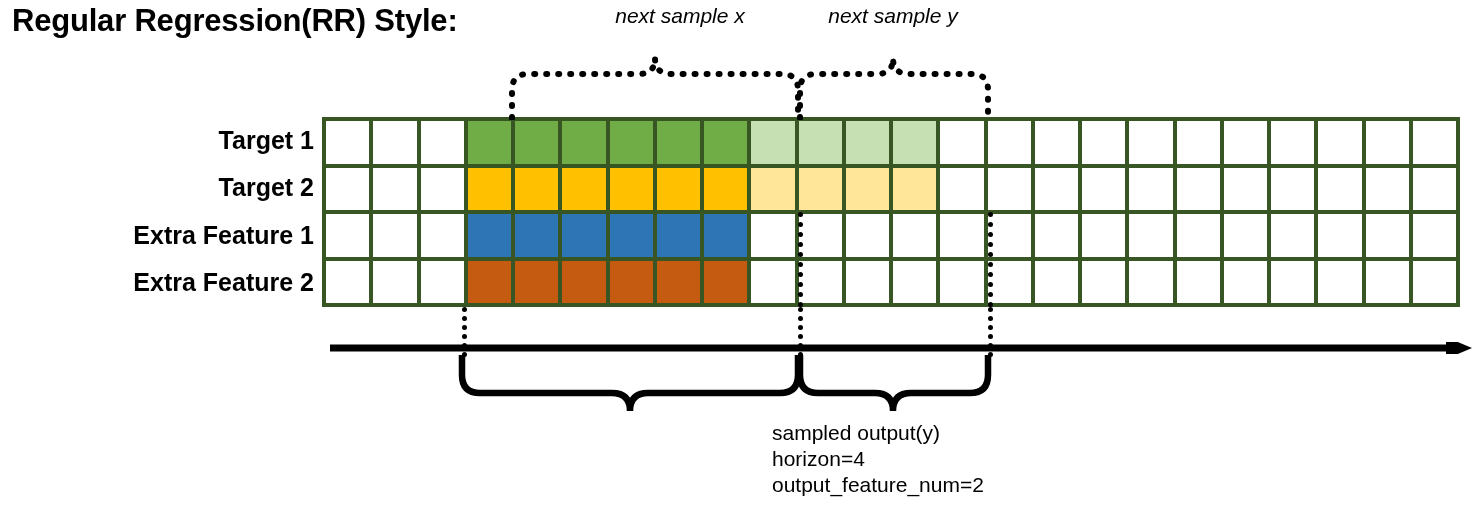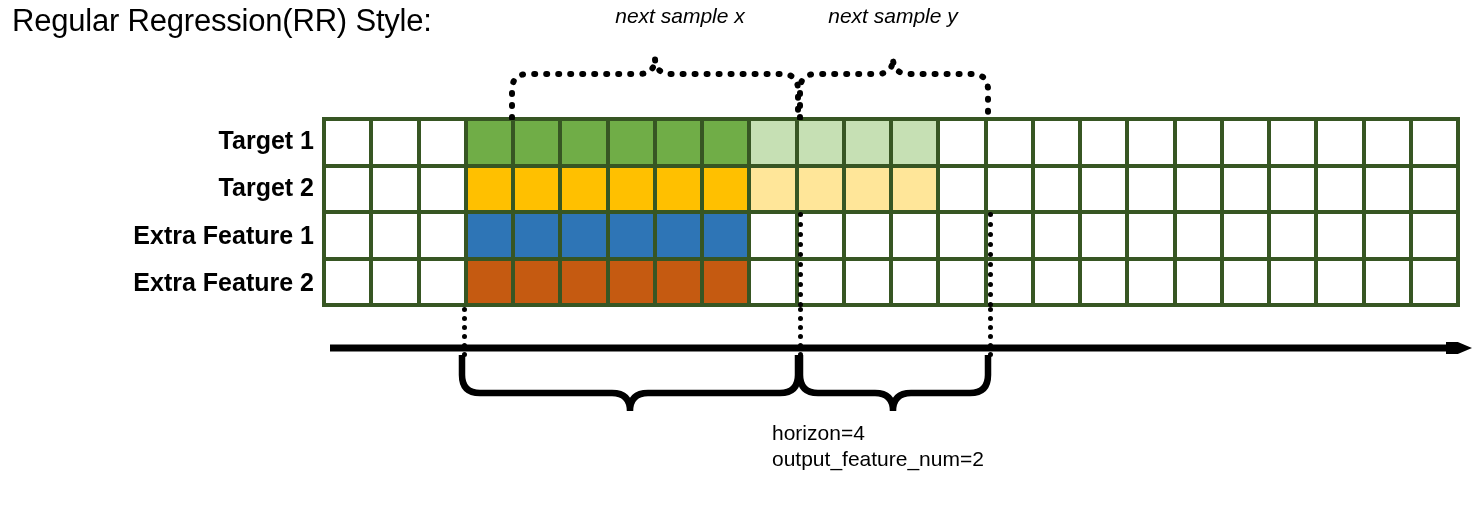--- a/index.html
+++ b/index.html
@@ -10,21 +10,21 @@
     overflow:hidden;
     position:relative;
   }
   #stage{position:absolute;left:0;top:0;width:1476px;height:516px;}
 
   .abs{position:absolute;}
 
   
   #title{
     left:12px;top:3px;
-    font-size:31px;font-weight:400;color:#000;
+    font-size:31px;font-weight:700;color:#000;
     letter-spacing:-0.2px;white-space:nowrap;
   }
 
   
   .row-label{
     position:absolute;
     right:1162px;              
     width:320px;
     text-align:right;
     font-size:25px;font-weight:700;color:#000;
@@ -232,17 +232,18 @@
   </svg>
 
   <svg class="abs" style="left:440px;top:353px;" width="580" height="64">
 
     <path d="M 22 2 L 22 22 Q 22 40 40 40 L 172 40 Q 190 40 190 58 Q 190 40 208 40 L 340 40 Q 358 40 358 22 L 358 2" fill="none" stroke="#000" stroke-width="6.5" stroke-linecap="butt"></path>
 
     <path d="M 360 2 L 360 22 Q 360 40 378 40 L 435 40 Q 453 40 453 58 Q 453 40 471 40 L 530 40 Q 548 40 548 22 L 548 2" fill="none" stroke="#000" stroke-width="6.5" stroke-linecap="butt"></path>
   </svg>
 
   <div class="abs note" style="left:772px;">
+    <div>sampled output(y)</div>
     <div>horizon=4</div>
     <div>output_feature_num=2</div>
   </div>
 
 </div>
 
 </body></html>

